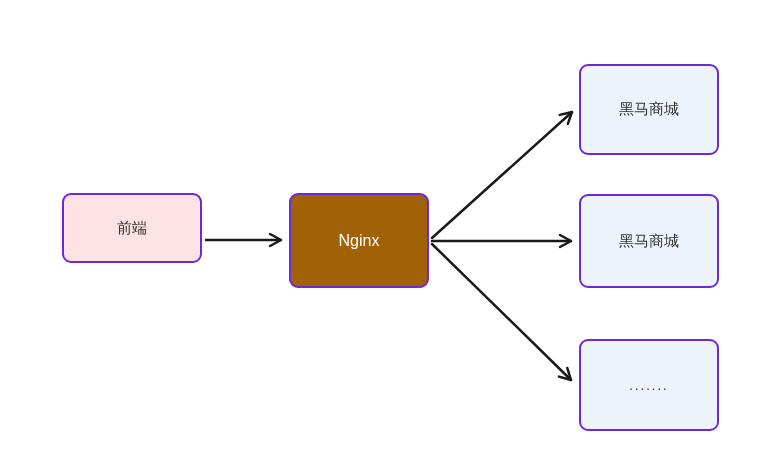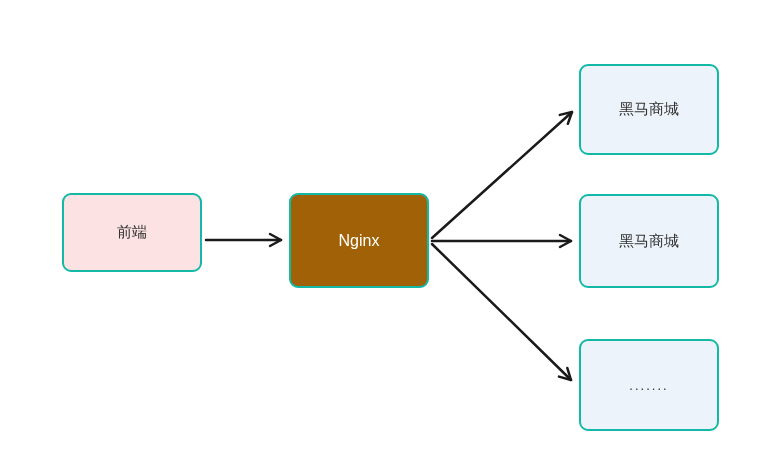--- a/index.html
+++ b/index.html
@@ -17,31 +17,31 @@
   }
   .edges-layer {
     position: absolute;
     left: 0; top: 0;
     width: 773px; height: 461px;
     pointer-events: none;
   }
   .node {
     position: absolute;
     box-sizing: border-box;
-    border: 2px solid #14b8a6;
+    border: 2px solid #6d28d9;
     border-radius: 9px;
     display: flex;
     align-items: center;
     justify-content: center;
     font-size: 15px;
     color: #333333;
   }
   .node-frontend {
     left: 62px; top: 193px;
-    width: 140px; height: 79px;
+    width: 140px; height: 70px;
     background: #fce2e2;
   }
   .node-nginx {
     left: 289px; top: 193px;
     width: 140px; height: 95px;
     background: #a16207;
     color: #ffffff;
     font-size: 16px;
     text-align: right;
   }

